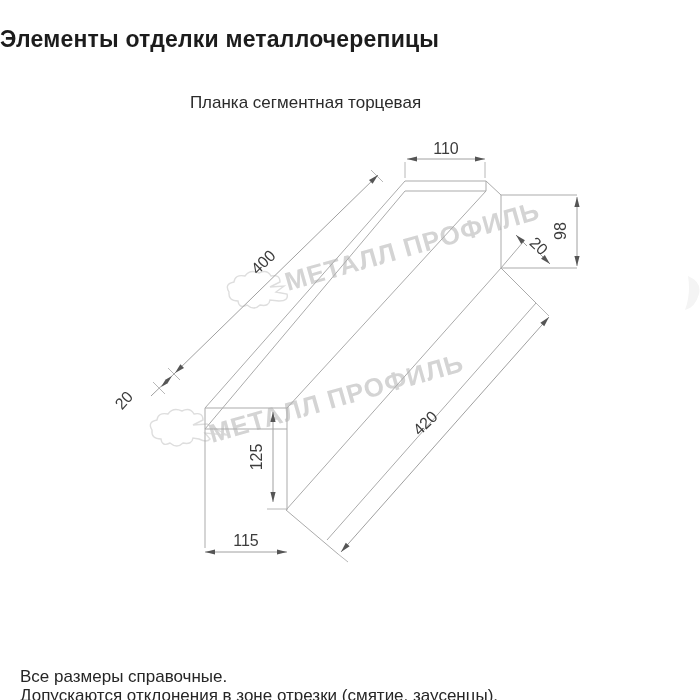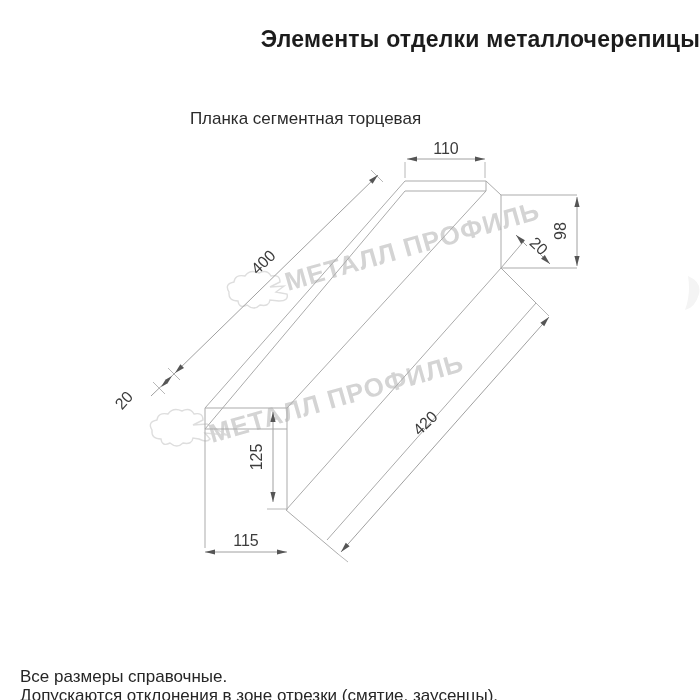--- a/index.html
+++ b/index.html
@@ -1,21 +1,21 @@
 <!DOCTYPE html>
 <html><head>
 <meta charset="utf-8">
 <style>
   html,body{margin:0;padding:0;background:#ffffff;}
   body{width:700px;height:700px;position:relative;overflow:hidden;
        font-family:"Liberation Sans","DejaVu Sans",sans-serif;color:#1f1f1f;}
-  .title{position:absolute;top:26px;left:0;width:700px;text-align:right;
+  .title{position:absolute;top:26px;left:0;width:700px;text-align:left;
          font-size:23px;font-weight:bold;color:#1c1c1c;letter-spacing:.2px;}
   .subtitle{position:absolute;top:92px;left:0;width:611px;text-align:center;
-            font-size:17px;line-height:21px;color:#2b2b2b;margin-top:16px;}
+            font-size:17px;line-height:21px;color:#2b2b2b;}
   .footer{position:absolute;left:20px;top:643px;font-size:17px;line-height:19px;color:#262626;margin-top:24px;}
   svg.draw{position:absolute;left:0;top:0;}
   .part{stroke:#ababab;stroke-width:1;fill:none;}
   .dim{stroke:#a0a0a0;stroke-width:1;fill:none;}
   .ext{stroke:#b8b8b8;stroke-width:1;fill:none;}
   .arw{fill:#555555;stroke:none;}
   .dimtxt{fill:#3c3c3c;font-size:16px;font-family:"Liberation Sans","DejaVu Sans",sans-serif;}
   .wm{fill:#d4d4d4;font-size:26px;font-weight:bold;letter-spacing:1px;
       font-family:"Liberation Sans","DejaVu Sans",sans-serif;}
   .logo{stroke:#dedede;stroke-width:1.4;fill:none;}

